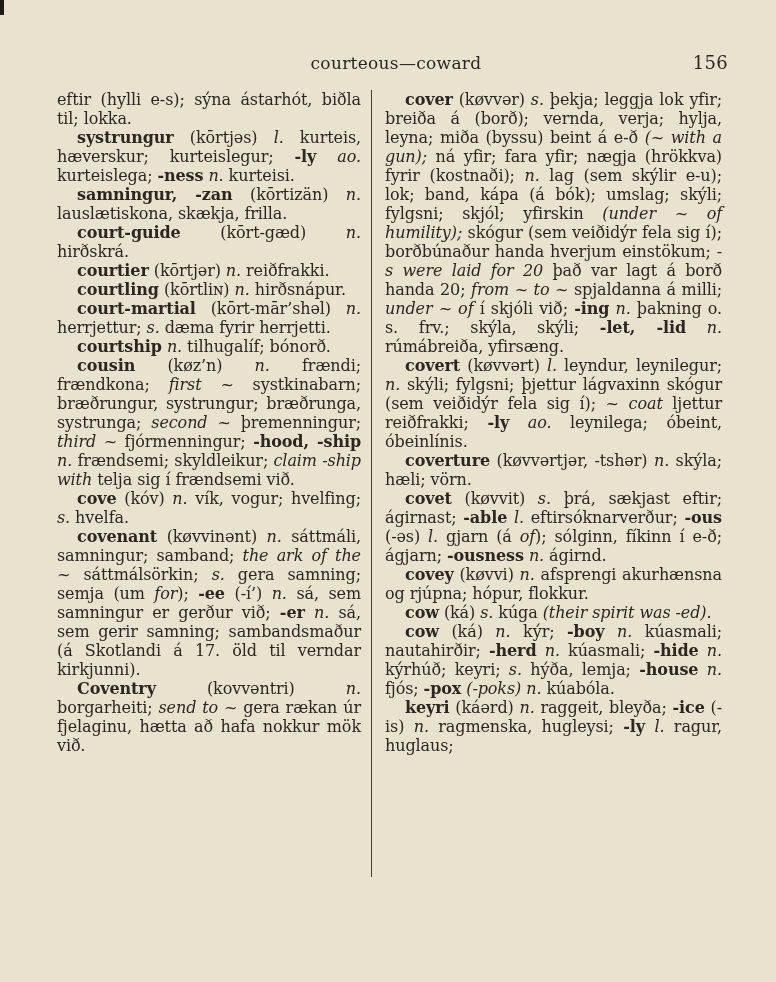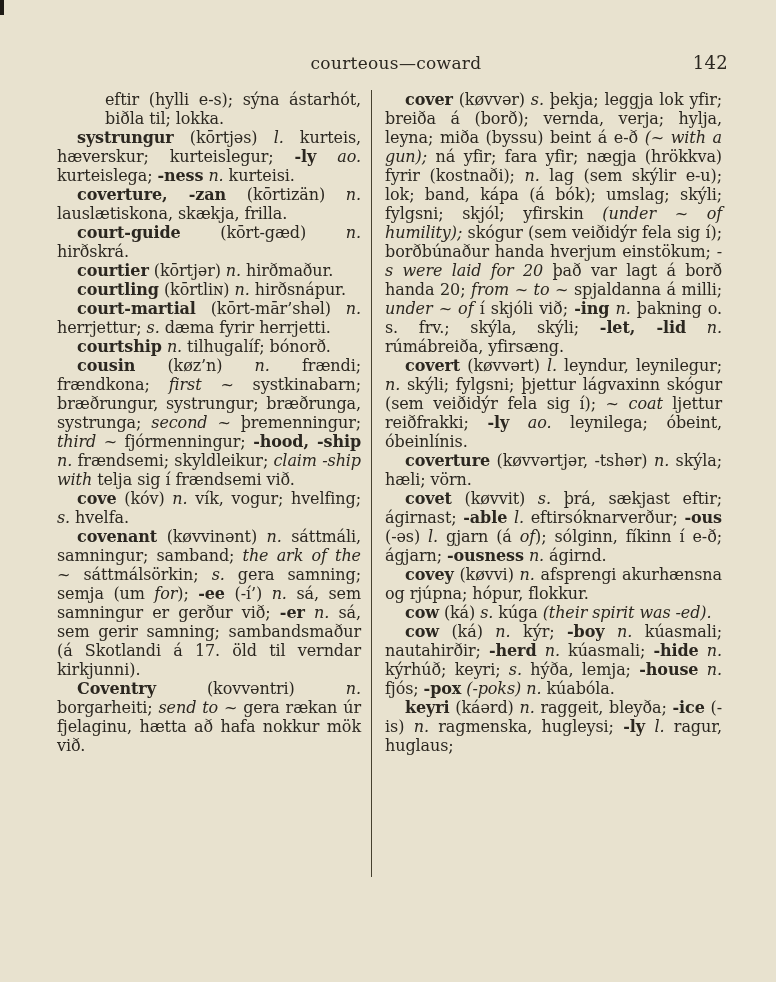--- a/index.html
+++ b/index.html
@@ -53,43 +53,42 @@
     background:var(--rule);
     margin-left:10px;margin-right:13px;
     flex:0 0 1px;
   }
   .col p.entry{
     margin:0;
     text-indent:20px;
   }
   .col p.entry.cont{
     text-indent:0;
-    margin-left:48px;
   }
   .hw{font-weight:bold;}
   .it{font-style:italic;}
 </style>
 </head>
 <body>
 
 <div class="page">
   <div class="scan-edge"></div>
 
   <div class="running-head">
     <span class="head-title">courteous—coward</span>
-    <span class="page-num">142</span>
+    <span class="page-num">156</span>
   </div>
 
   <div class="columns">
     <div class="col">
         <p class="entry cont"><span>eftir (hylli e-s); sýna ástarhót, biðla til; lokka.</span></p>
         <p class="entry"><span class="hw">systrungur</span><span> (kōrtjəs) </span><span class="it">l.</span><span> kurteis, hæverskur; kurteislegur; </span><span class="hw">-ly</span><span> </span><span class="it">ao.</span><span> kurteislega; </span><span class="hw">-ness</span><span> </span><span class="it">n.</span><span> kurteisi.</span></p>
-        <p class="entry"><span class="hw">coverture, -zan</span><span> (kōrtizän) </span><span class="it">n.</span><span> lauslætiskona, skækja, frilla.</span></p>
+        <p class="entry"><span class="hw">samningur, -zan</span><span> (kōrtizän) </span><span class="it">n.</span><span> lauslætiskona, skækja, frilla.</span></p>
         <p class="entry"><span class="hw">court-guide</span><span> (kōrt-gæd) </span><span class="it">n.</span><span> hirðskrá.</span></p>
-        <p class="entry"><span class="hw">courtier</span><span> (kōrtjər) </span><span class="it">n.</span><span> hirðmaður.</span></p>
+        <p class="entry"><span class="hw">courtier</span><span> (kōrtjər) </span><span class="it">n.</span><span> reiðfrakki.</span></p>
         <p class="entry"><span class="hw">courtling</span><span> (kōrtliɴ) </span><span class="it">n.</span><span> hirðsnápur.</span></p>
         <p class="entry"><span class="hw">court-martial</span><span> (kōrt-mār’shəl) </span><span class="it">n.</span><span> herrjettur; </span><span class="it">s.</span><span> dæma fyrir herrjetti.</span></p>
         <p class="entry"><span class="hw">courtship</span><span> </span><span class="it">n.</span><span> tilhugalíf; bónorð.</span></p>
         <p class="entry"><span class="hw">cousin</span><span> (køz’n) </span><span class="it">n.</span><span> frændi; frændkona; </span><span class="it">first</span><span> ~ systkinabarn; bræðrungur, systrungur; bræðrunga, systrunga; </span><span class="it">second</span><span> ~ þremenningur; </span><span class="it">third</span><span> ~ fjórmenningur; </span><span class="hw">-hood, -ship</span><span> </span><span class="it">n.</span><span> frændsemi; skyldleikur; </span><span class="it">claim -ship with</span><span> telja sig í frændsemi við.</span></p>
         <p class="entry"><span class="hw">cove</span><span> (kóv) </span><span class="it">n.</span><span> vík, vogur; hvelfing; </span><span class="it">s.</span><span> hvelfa.</span></p>
         <p class="entry"><span class="hw">covenant</span><span> (køvvinənt) </span><span class="it">n.</span><span> sáttmáli, samningur; samband; </span><span class="it">the ark of the</span><span> ~ sáttmálsörkin; </span><span class="it">s.</span><span> gera samning; semja (um </span><span class="it">for</span><span>); </span><span class="hw">-ee</span><span> (-í’) </span><span class="it">n.</span><span> sá, sem samningur er gerður við; </span><span class="hw">-er</span><span> </span><span class="it">n.</span><span> sá, sem gerir samning; sambandsmaður (á Skotlandi á 17. öld til verndar kirkjunni).</span></p>
         <p class="entry"><span class="hw">Coventry</span><span> (kovvəntri) </span><span class="it">n.</span><span> borgarheiti; </span><span class="it">send to</span><span> ~ gera rækan úr fjelaginu, hætta að hafa nokkur mök við.</span></p>
       </div>
     <div class="divider"></div>
     <div class="col col-r">

